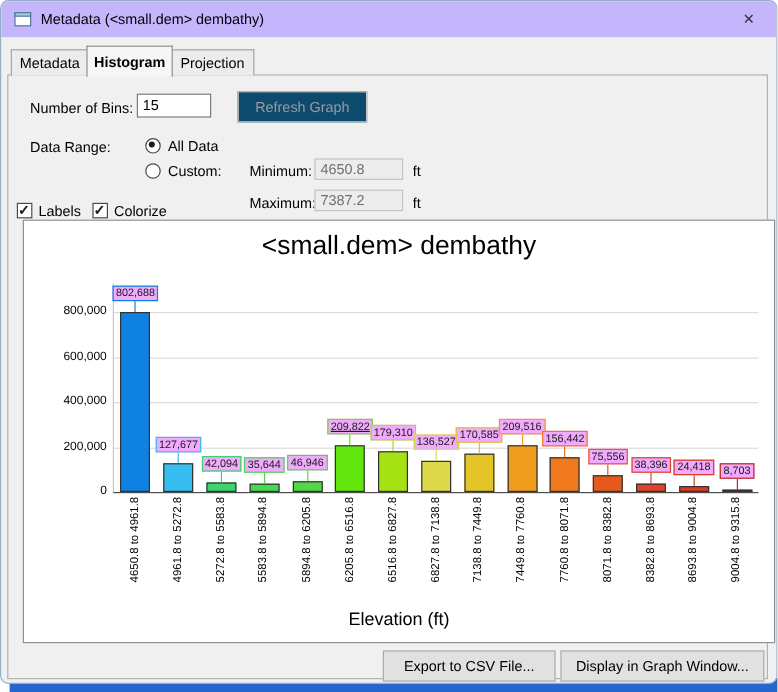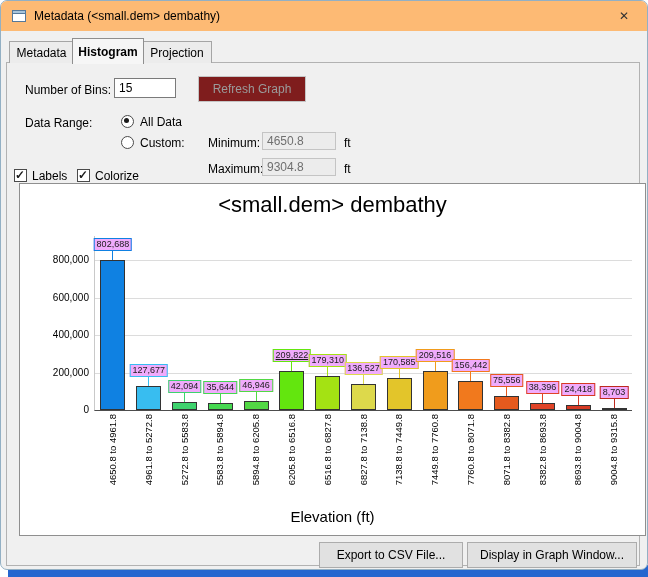--- a/index.html
+++ b/index.html
@@ -5,34 +5,34 @@
   html,body{margin:0;padding:0;}
   body{
     width:648px;height:577px;position:relative;overflow:hidden;
     font-family:"Liberation Sans", sans-serif;background:#ffffff;
   }
   .blue-strip{position:absolute;left:8px;right:0;top:565px;height:12px;background:#2566cf;}
   .window{
     position:absolute;left:0;top:0;width:646px;height:568px;
     background:#f0f0f0;border:1px solid #93b0c4;border-radius:7px;overflow:hidden;
   }
-  .titlebar{position:absolute;left:0;top:0;width:100%;height:30px;background:#fdba74;}
+  .titlebar{position:absolute;left:0;top:0;width:100%;height:30px;background:#c4b5fd;}
   .app-icon{position:absolute;left:10px;top:7px;width:16px;height:16px;}
   .win-title{position:absolute;left:33px;top:8px;font-size:12px;color:#000;white-space:nowrap;}
   .close-btn{position:absolute;right:0;top:0;width:46px;height:30px;display:flex;align-items:center;justify-content:center;font-size:12px;color:#333;cursor:default;}
   .tabpage{position:absolute;left:5px;top:61px;width:634px;height:504px;border:1px solid #b2b2b2;background:#f0f0f0;box-sizing:border-box;}
   .tab{position:absolute;top:40px;height:21px;background:#ececec;border:1px solid #a5a5a5;border-bottom:none;display:flex;align-items:center;justify-content:center;font-size:12px;z-index:2;}
   .tab.active{top:37px;height:25px;background:#f6f6f6;z-index:3;font-weight:bold;border-color:#8f8f8f;}
   .t0{left:8px;width:63px;}
   .t1{left:71px;width:70px;}
   .t2{left:141px;width:68px;}
   .lbl{position:absolute;font-size:12px;color:#000;white-space:nowrap;z-index:4;}
   .bins-input{position:absolute;left:113px;top:77px;width:52px;height:16px;border:1px solid #7a7a7a;font-family:"Liberation Sans",sans-serif;font-size:12px;padding:1px 4px;z-index:4;background:#fff;}
   .btn{position:absolute;height:24px;background:#e1e1e1;border:1px solid #acacac;font-size:12px;color:#000;display:flex;align-items:center;justify-content:center;z-index:4;cursor:default;}
-  .btn.disabled{background:#7f1d1d;border-color:#c4c4c4;color:#9b9b9b;}
+  .btn.disabled{background:#0c4a6e;border-color:#c4c4c4;color:#9b9b9b;}
   .btn-refresh{left:197px;top:75px;width:106px;}
   .btn-export{left:318px;top:541px;width:142px;}
   .btn-display{left:466px;top:541px;width:168px;}
   .radio{position:absolute;width:11px;height:11px;border:1px solid #4a4a4a;border-radius:50%;background:#fff;z-index:4;}
   .radio.checked::after{content:"";position:absolute;left:2px;top:2px;width:5px;height:5px;border-radius:50%;background:#1a1a1a;}
   .checkbox{position:absolute;width:11px;height:11px;border:1px solid #4a4a4a;background:#fff;z-index:4;}
   .checkbox.checked::after{content:"\2713";position:absolute;left:0px;top:-2px;font-size:12px;font-weight:bold;color:#1a1a1a;}
   .field{position:absolute;width:64px;height:14px;background:#ececec;border:1px solid #c4c4c4;color:#6f6f6f;font-size:12px;padding:1px 4px;z-index:4;white-space:nowrap;}
   .chart-panel{position:absolute;left:18px;top:182px;width:625px;height:351px;background:#ffffff;border:1px solid #8f8f8f;z-index:4;}
   .chart-title{position:absolute;left:0;top:8px;width:100%;text-align:center;font-size:22px;color:#000;}
@@ -83,21 +83,21 @@
   <span class="radio checked" style="left:120px;top:114px;"></span>
   <span class="lbl" style="left:139px;top:114px;text-align:center;">All Data</span>
   <span class="radio" style="left:120px;top:135px;"></span>
   <span class="lbl" style="left:139px;top:135px;">Custom:</span>
 
   <span class="lbl" style="left:207px;top:135px;">Minimum:</span>
   <div class="field" style="left:261px;top:131px;">4650.8</div>
   <span class="lbl" style="left:343px;top:135px;">ft</span>
 
   <span class="lbl" style="left:207px;top:161px;">Maximum:</span>
-  <div class="field" style="left:261px;top:157px;">9304.8</div>
+  <div class="field" style="left:261px;top:157px;">7387.2</div>
   <span class="lbl" style="left:343px;top:161px;">ft</span>
 
   <span class="checkbox checked" style="left:13px;top:168px;"></span>
   <span class="lbl" style="left:31px;top:168px;">Labels</span>
   <span class="checkbox checked" style="left:76px;top:168px;"></span>
   <span class="lbl" style="left:94px;top:168px;">Colorize</span>
 
   <div class="chart-panel">
     <div class="chart-title">&lt;small.dem&gt; dembathy</div>
     <div class="plot-area">

